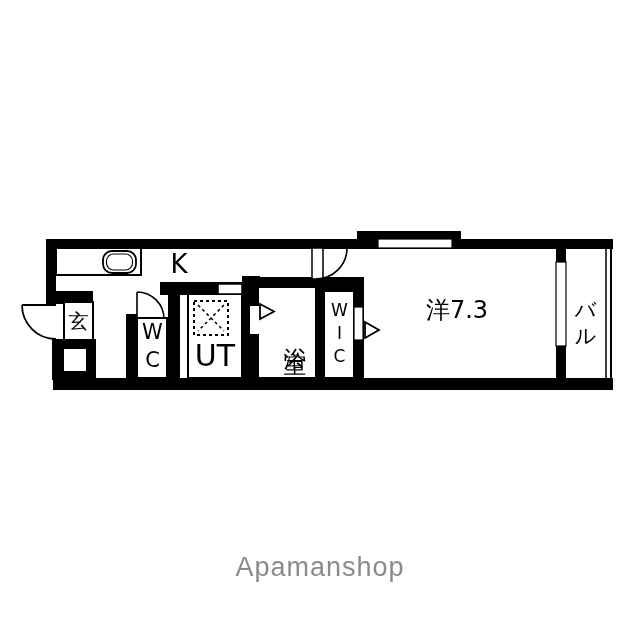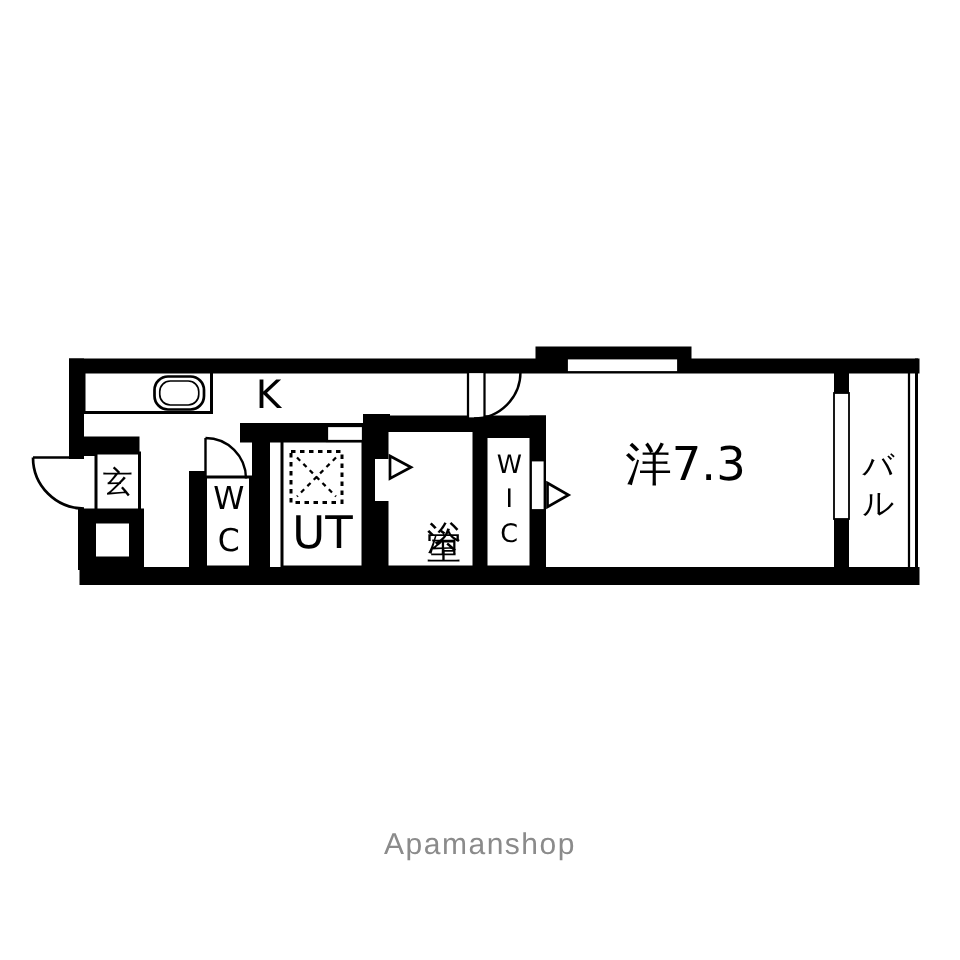--- a/index.html
+++ b/index.html
@@ -8,24 +8,24 @@
   .plan-svg{position:absolute;left:0;top:0;}
   .lbl{position:absolute;display:flex;align-items:center;justify-content:center;
        color:#000;font-family:"DejaVu Sans",sans-serif;line-height:1;}
   .v{writing-mode:vertical-rl;text-orientation:upright;}
   .k-label{left:164px;top:249px;width:30px;height:30px;font-size:26px;}
   .genkan-label{left:64px;top:303px;width:29px;height:36px;font-size:20px;}
   .wc-label{left:137px;top:319px;width:30px;height:58px;font-size:21px;letter-spacing:4px;}
   .ut-label{left:188px;top:336px;width:54px;height:40px;font-size:30px;}
   .bath-label{left:277px;top:292px;width:36px;height:82px;font-size:23px;letter-spacing:4px;}
   .wic-label{left:324px;top:293px;width:30px;height:82px;font-size:17px;letter-spacing:3px;}
-  .room-label{left:378px;top:289px;width:158px;height:42px;font-size:31px;}
+  .room-label{left:378px;top:289px;width:158px;height:42px;font-size:24px;}
   .bal-label{left:569px;top:283px;width:32px;height:62px;font-size:21px;letter-spacing:4px;}
   .watermark{position:absolute;left:0;top:552px;width:640px;text-align:center;
-             font-family:"Liberation Sans",sans-serif;font-size:20px;color:#8b8b8b;
+             font-family:"Liberation Sans",sans-serif;font-size:27px;color:#8b8b8b;
              letter-spacing:1px;}
 </style>
 </head>
 <body>
 
 <div class="stage">
 
   <svg class="plan-svg" width="640" height="640" viewBox="0 0 640 640">
 
     <g fill="#000000">

